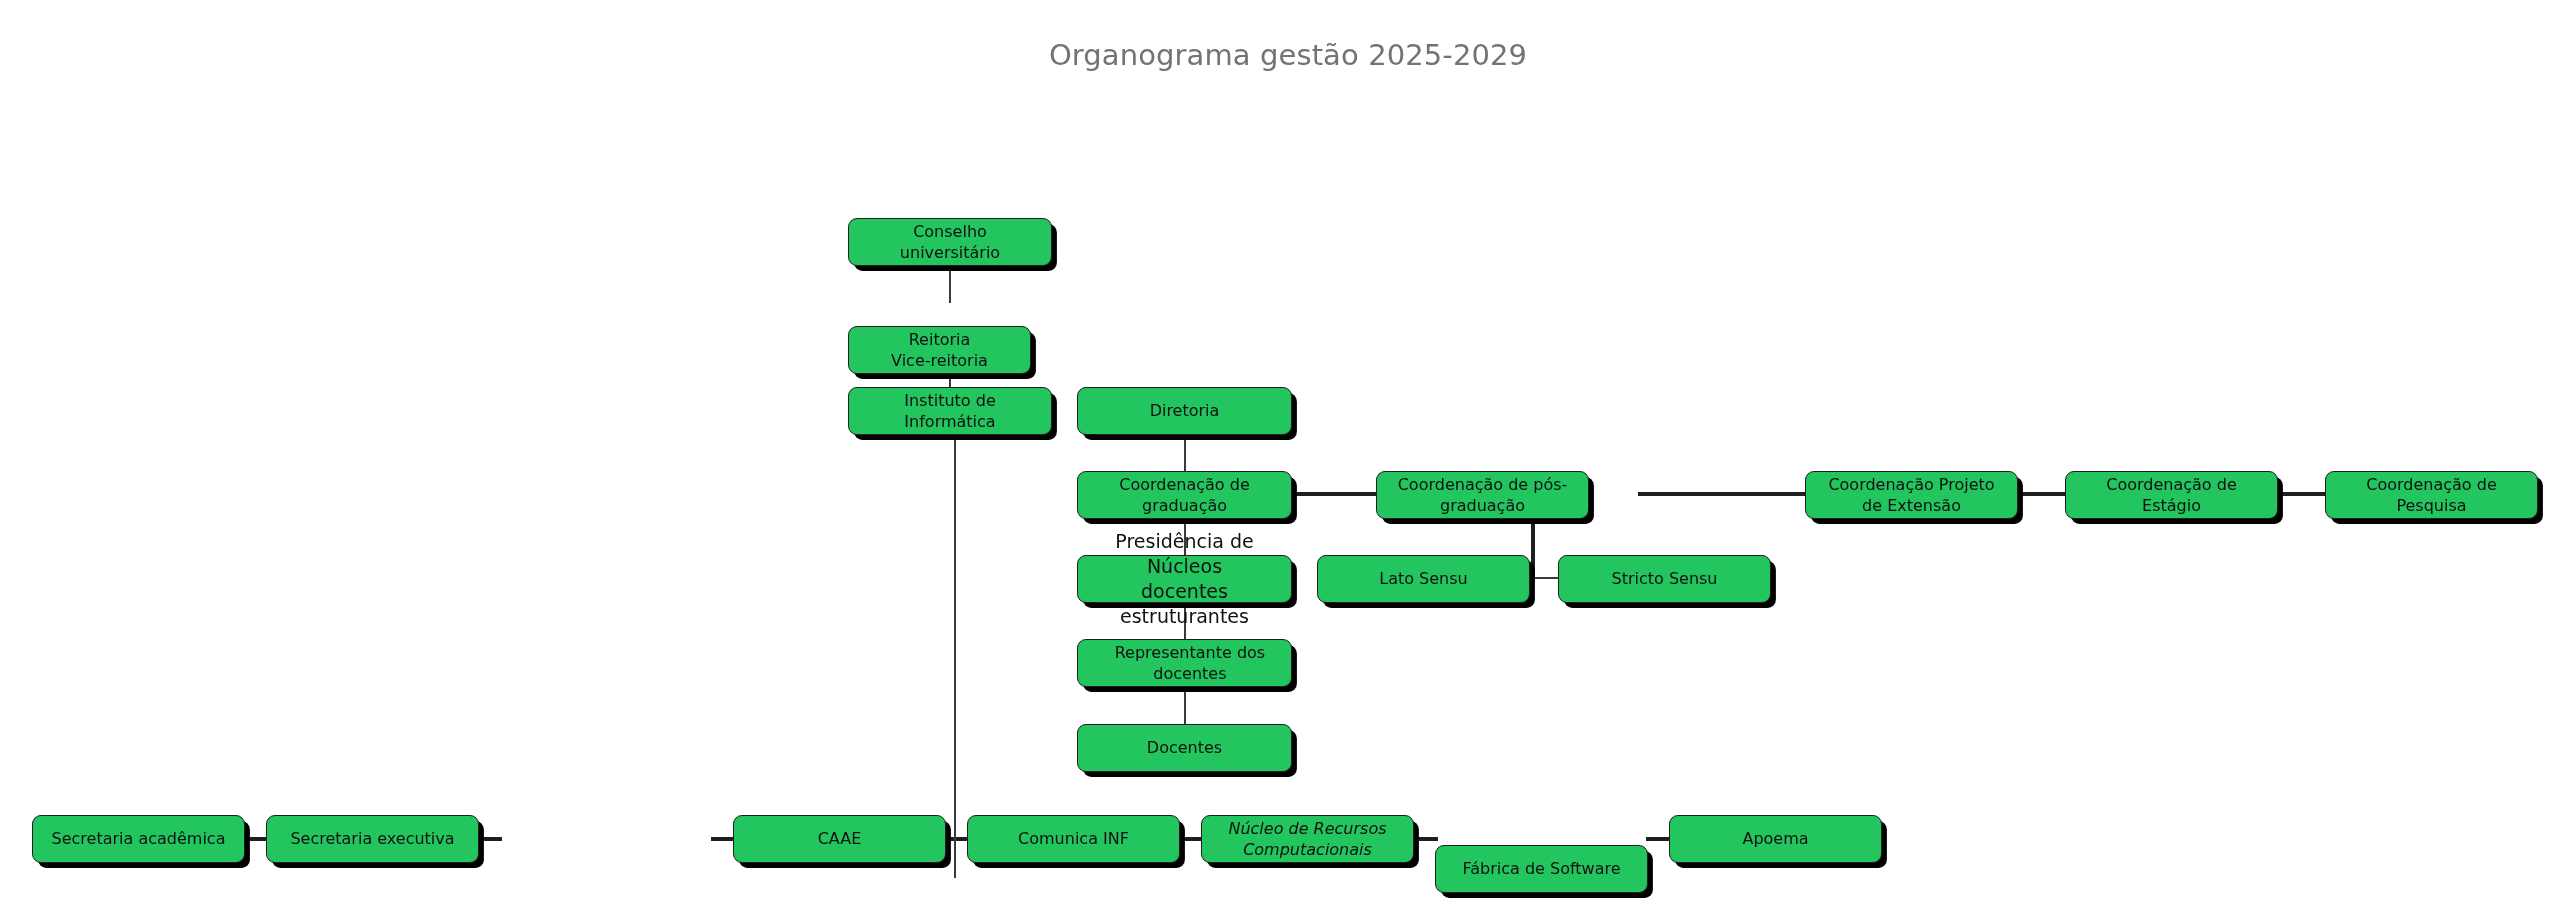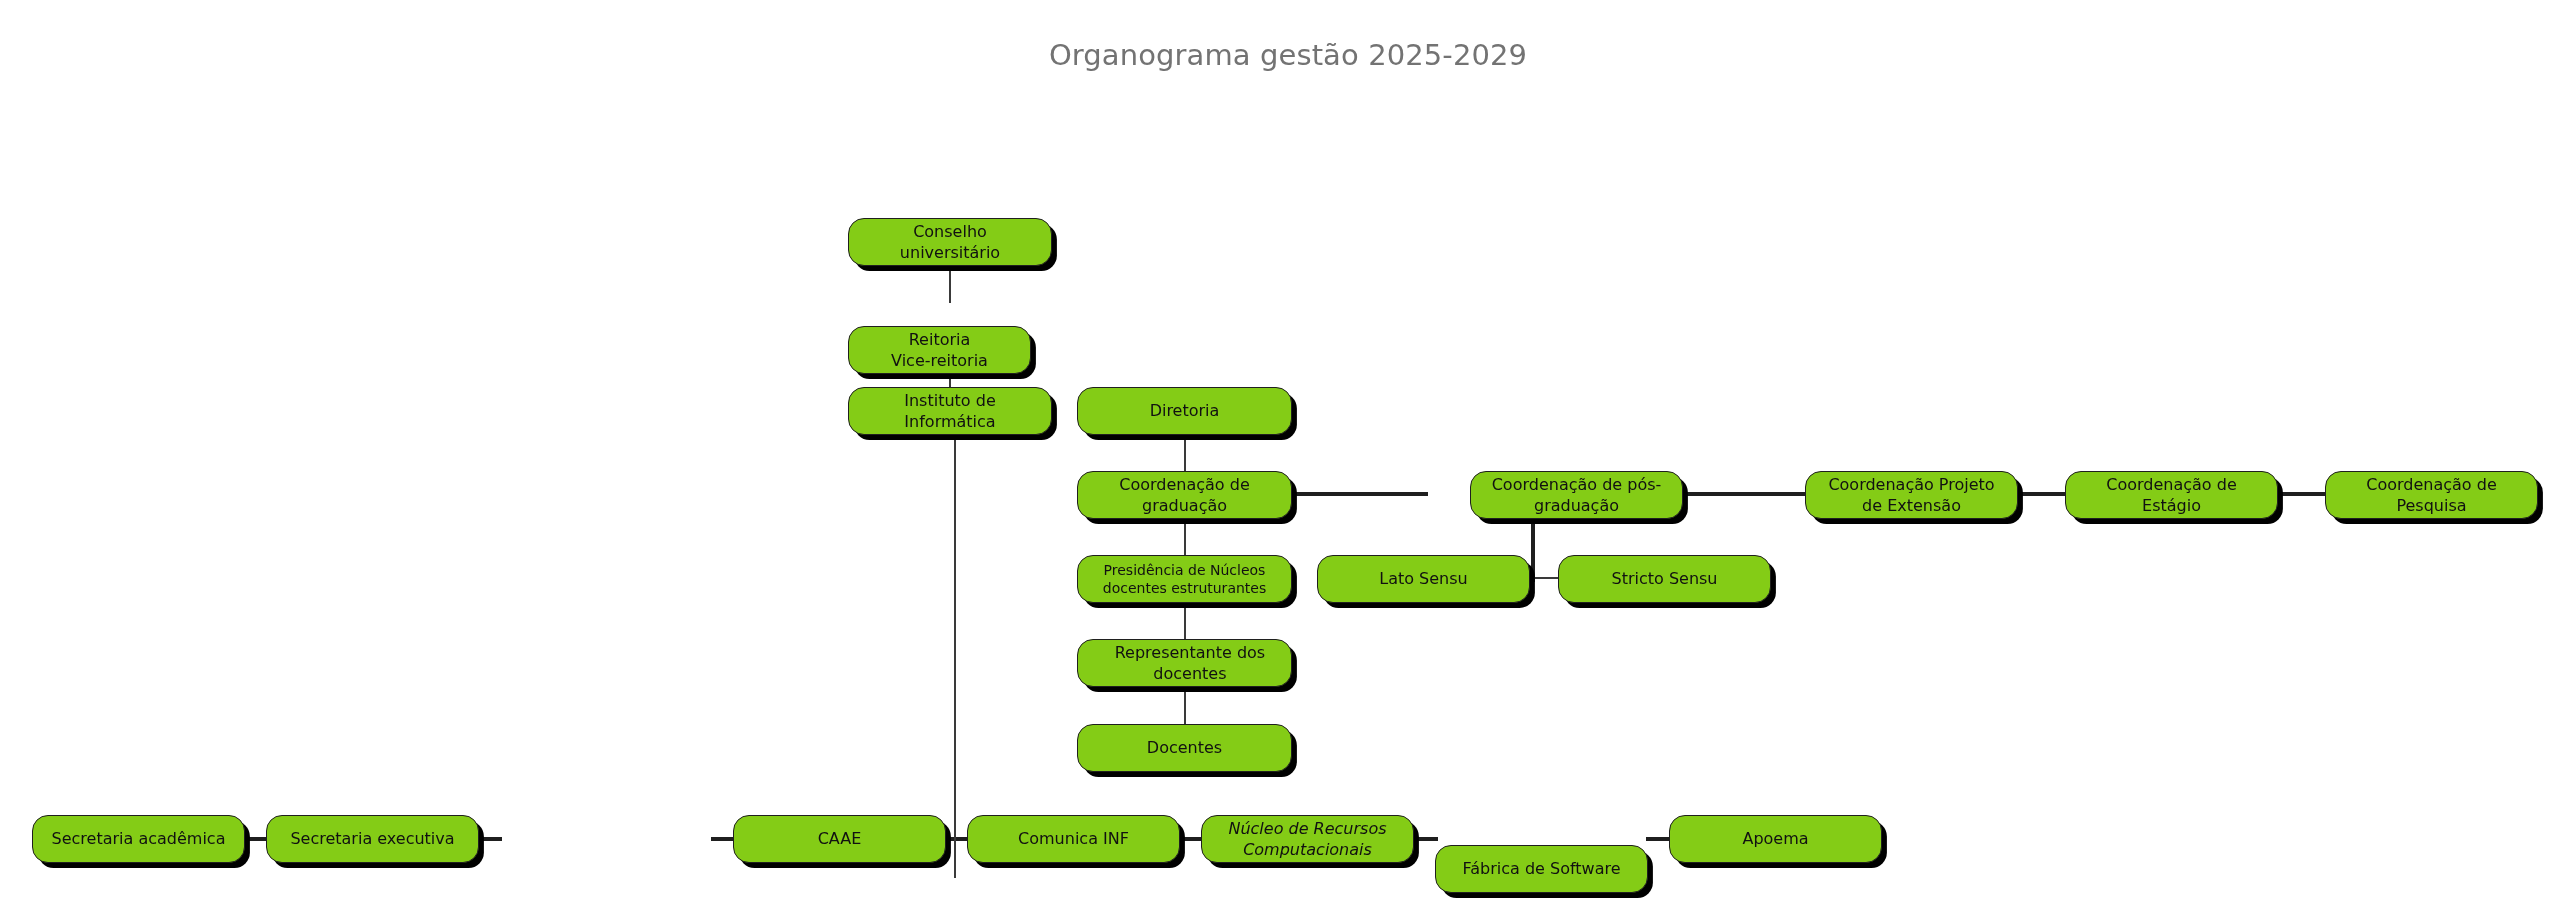--- a/index.html
+++ b/index.html
@@ -27,23 +27,23 @@
     font-size: 29px;
     font-weight: 400;
     letter-spacing: 0.1px;
     color: #737373;
     white-space: pre;
   }
   
   .node {
     position: absolute;
     box-sizing: border-box;
-    background: #84cc16;
+    background: #22c55e;
     border: 1.2px solid #1f1f1f;
-    border-radius: 16px;
+    border-radius: 9px;
     box-shadow: 5.5px 5.5px 0 -0.6px #000000;
     display: flex;
     align-items: center;
     justify-content: center;
     text-align: center;
     font-size: 16px;
     line-height: 1.32;
     color: #111111;
     padding: 2.5px 6.1px;
     z-index: 3;
@@ -103,29 +103,29 @@
 Vice-reitoria</div>
 
   <div class="node" style="left:848px; top:387px; width:204px; height:48px;">Instituto de
 Informática</div>
 
   <div class="node" style="left:1077px; top:387px; width:215px; height:48px;">Diretoria</div>
 
   <div class="node" style="left:1077px; top:471px; width:215px; height:48px;">Coordenação de
 graduação</div>
 
-  <div class="node" style="left:1077px; top:555px; width:215px; height:48px; font-size:14px;">Presidência de  Núcleos
+  <div class="node" style="left:1077px; top:555px; width:215px; height:48px; font-size:19px;">Presidência de  Núcleos
 docentes estruturantes</div>
 
   <div class="node" style="left:1077px; top:639px; width:215px; height:48px;padding-left:17px;">Representante dos
 docentes</div>
 
   <div class="node" style="left:1077px; top:724px; width:215px; height:48px;">Docentes</div>
 
-  <div class="node" style="left:1470px; top:471px; width:213px; height:48px; z-index:4;">Coordenação de pós-
+  <div class="node" style="left:1376px; top:471px; width:213px; height:48px; z-index:4;">Coordenação de pós-
 graduação</div>
 
   <div class="node" style="left:1317px; top:555px; width:213px; height:48px; z-index:4;">Lato Sensu</div>
 
   <div class="node" style="left:1558px; top:555px; width:213px; height:48px; z-index:4;">Stricto Sensu</div>
 
   <div class="node" style="left:1805px; top:471px; width:213px; height:48px;">Coordenação Projeto
 de Extensão</div>
 
   <div class="node" style="left:2065px; top:471px; width:213px; height:48px;">Coordenação de

